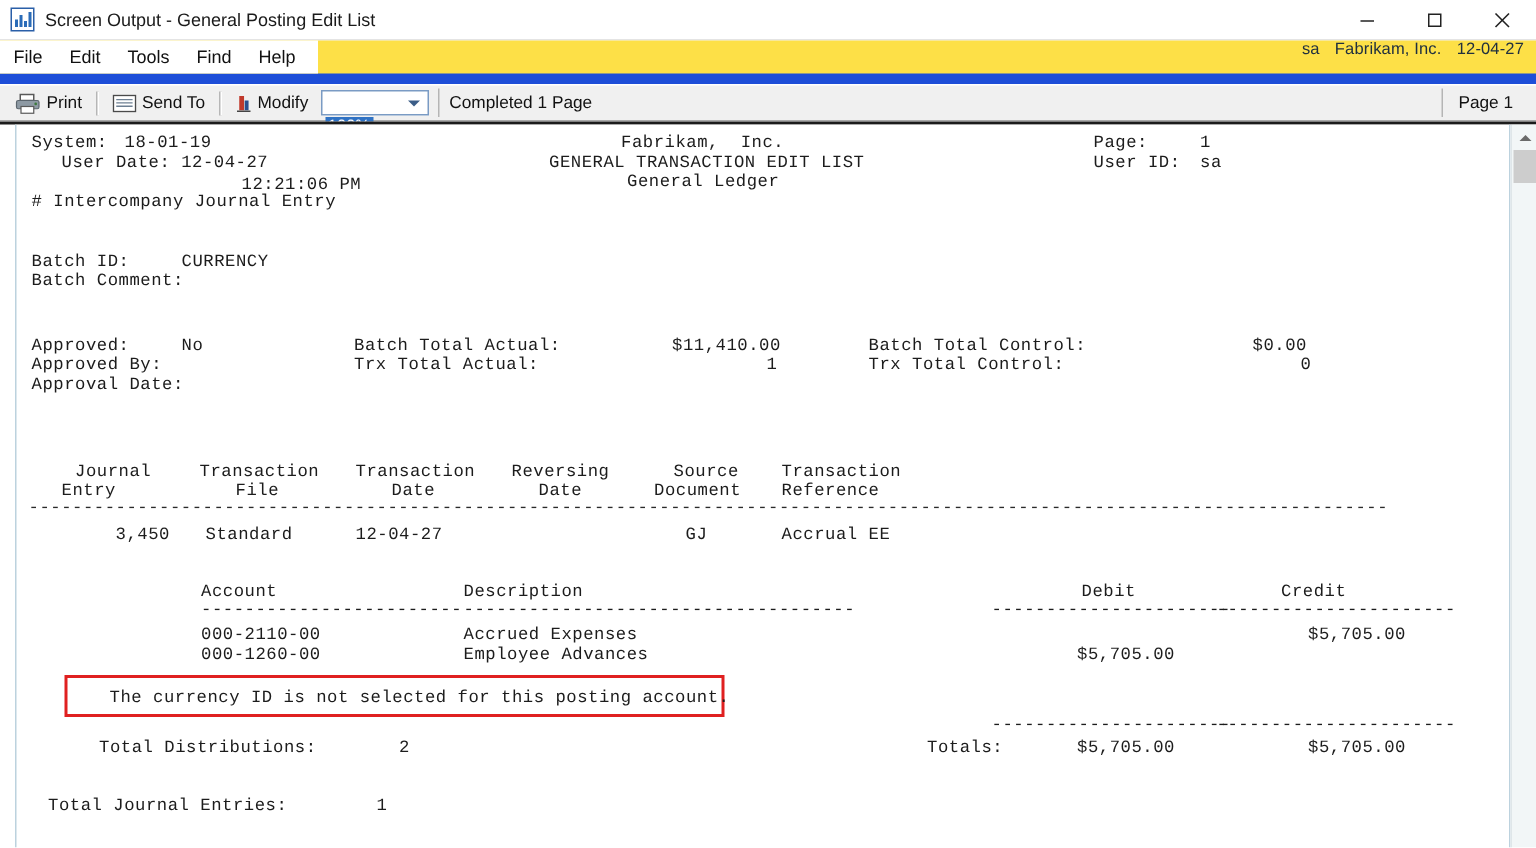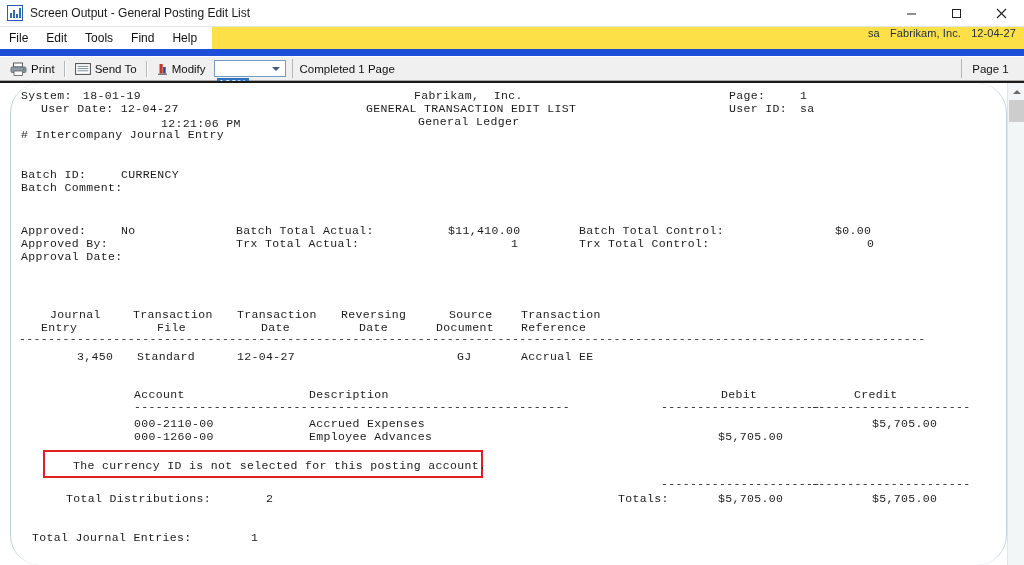--- a/index.html
+++ b/index.html
@@ -212,21 +212,20 @@
   }
   .page-canvas {
     position: absolute;
     left: 10px;
     top: 0;
     right: 17px;
     bottom: 0;
     background: #ffffff;
     border-left: 1px solid #bcd2de;
     border-right: 1px solid #bcd2de;
-    border-radius: 30px;
   }
   .report {
     position: absolute;
     left: 0;
     top: 0;
     width: 100%;
     height: 100%;
     font-family: "Liberation Mono", "DejaVu Sans Mono", monospace;
     font-size: 11.5px;
     color: #1c1c1c;

